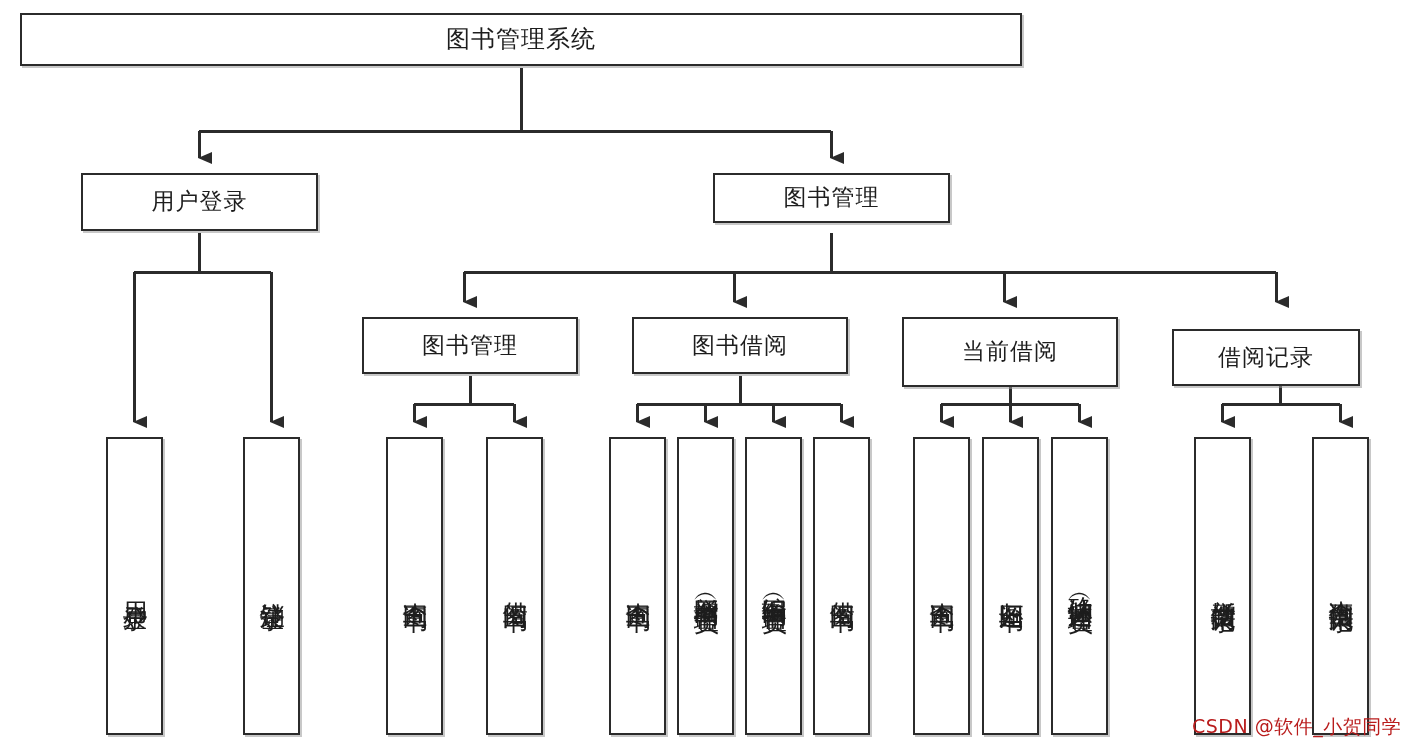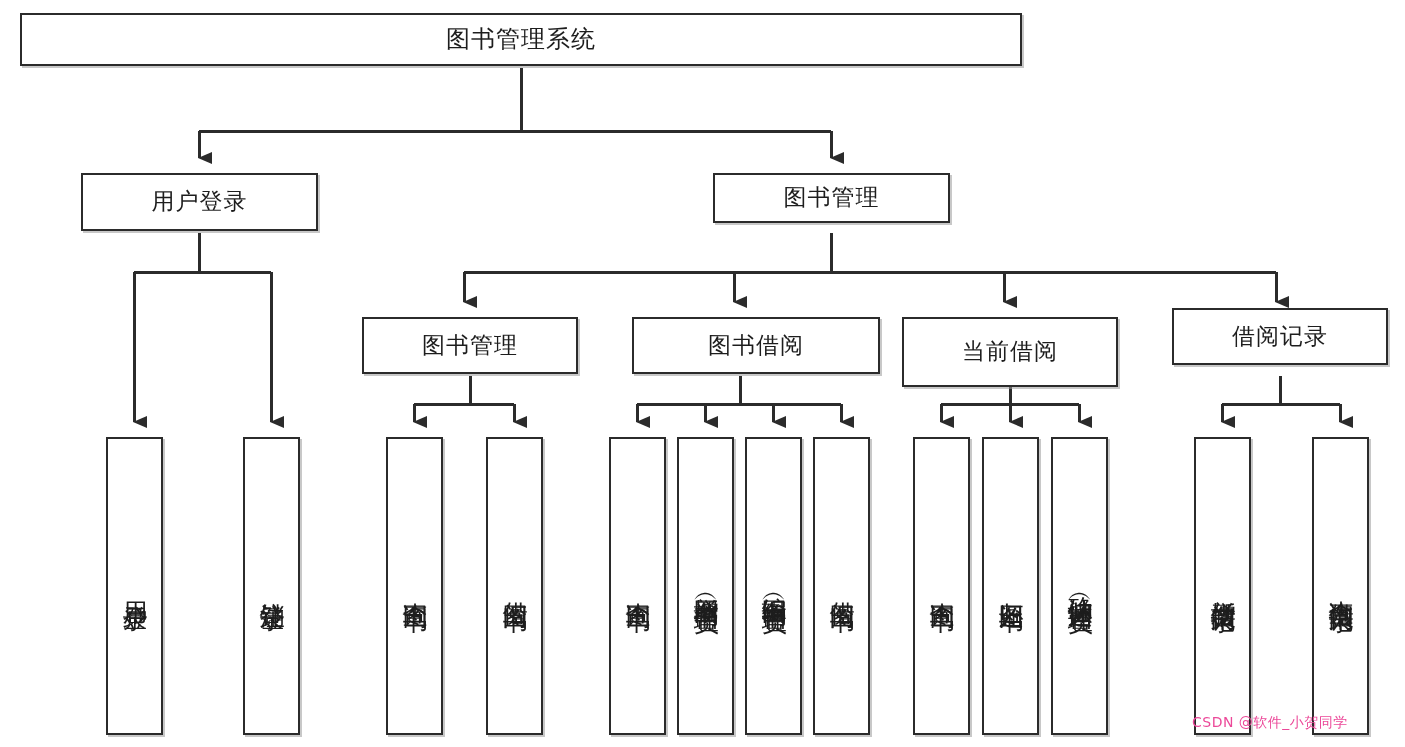--- a/index.html
+++ b/index.html
@@ -53,22 +53,22 @@
   .node.vert span {
     writing-mode: vertical-rl;
     text-orientation: upright;
     display: block;
   }
   .node.root {
     font-size: 24px;
   }
   .watermark {
     position: absolute;
-    font-size: 14px;
-    color: #ec4899;
+    font-size: 19px;
+    color: #b91c1c;
     white-space: nowrap;
     letter-spacing: 0.5px;
     pointer-events: none;
   }
 </style>
 </head>
 <body>
 
 <div id="canvas">
 
@@ -132,27 +132,27 @@
   <div class="node horiz" style="left:81px; top:173px; width:237px; height:58px;">
     <span>用户登录</span>
   </div>
   <div class="node horiz" style="left:713px; top:173px; width:237px; height:50px;">
     <span>图书管理</span>
   </div>
 
   <div class="node horiz" style="left:362px; top:317px; width:216px; height:57px;">
     <span>图书管理</span>
   </div>
-  <div class="node horiz" style="left:632px; top:317px; width:248px; height:57px;">
+  <div class="node horiz" style="left:632px; top:317px; width:216px; height:57px;">
     <span>图书借阅</span>
   </div>
   <div class="node horiz" style="left:902px; top:317px; width:216px; height:70px;">
     <span>当前借阅</span>
   </div>
-  <div class="node horiz" style="left:1172px; top:308px; width:216px; height:57px;">
+  <div class="node horiz" style="left:1172px; top:329px; width:188px; height:57px;">
     <span>借阅记录</span>
   </div>
 
   <div class="node vert" style="left:106px; top:437px; width:57px; height:298px;">
     <span>用户登录</span>
   </div>
   <div class="node vert" style="left:243px; top:437px; width:57px; height:298px;">
     <span>注销登录</span>
   </div>
 

